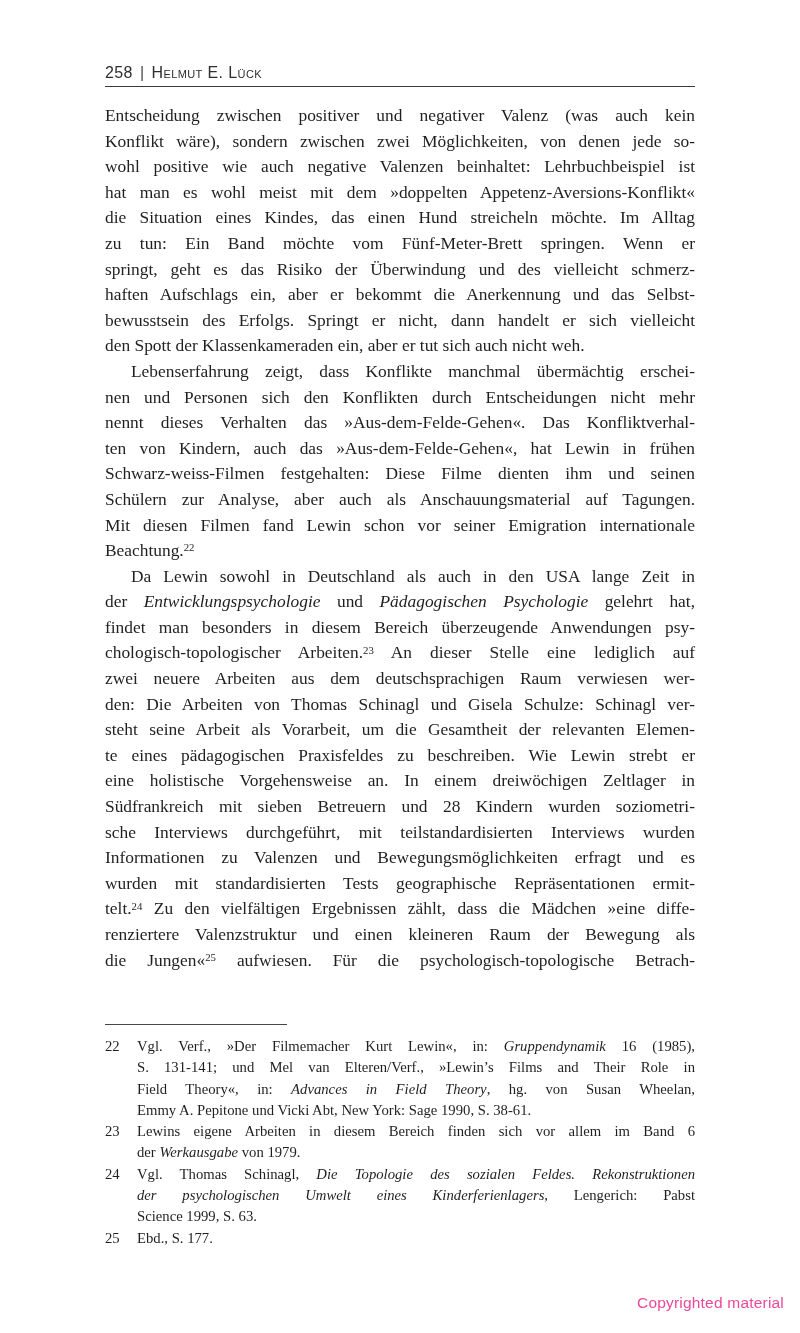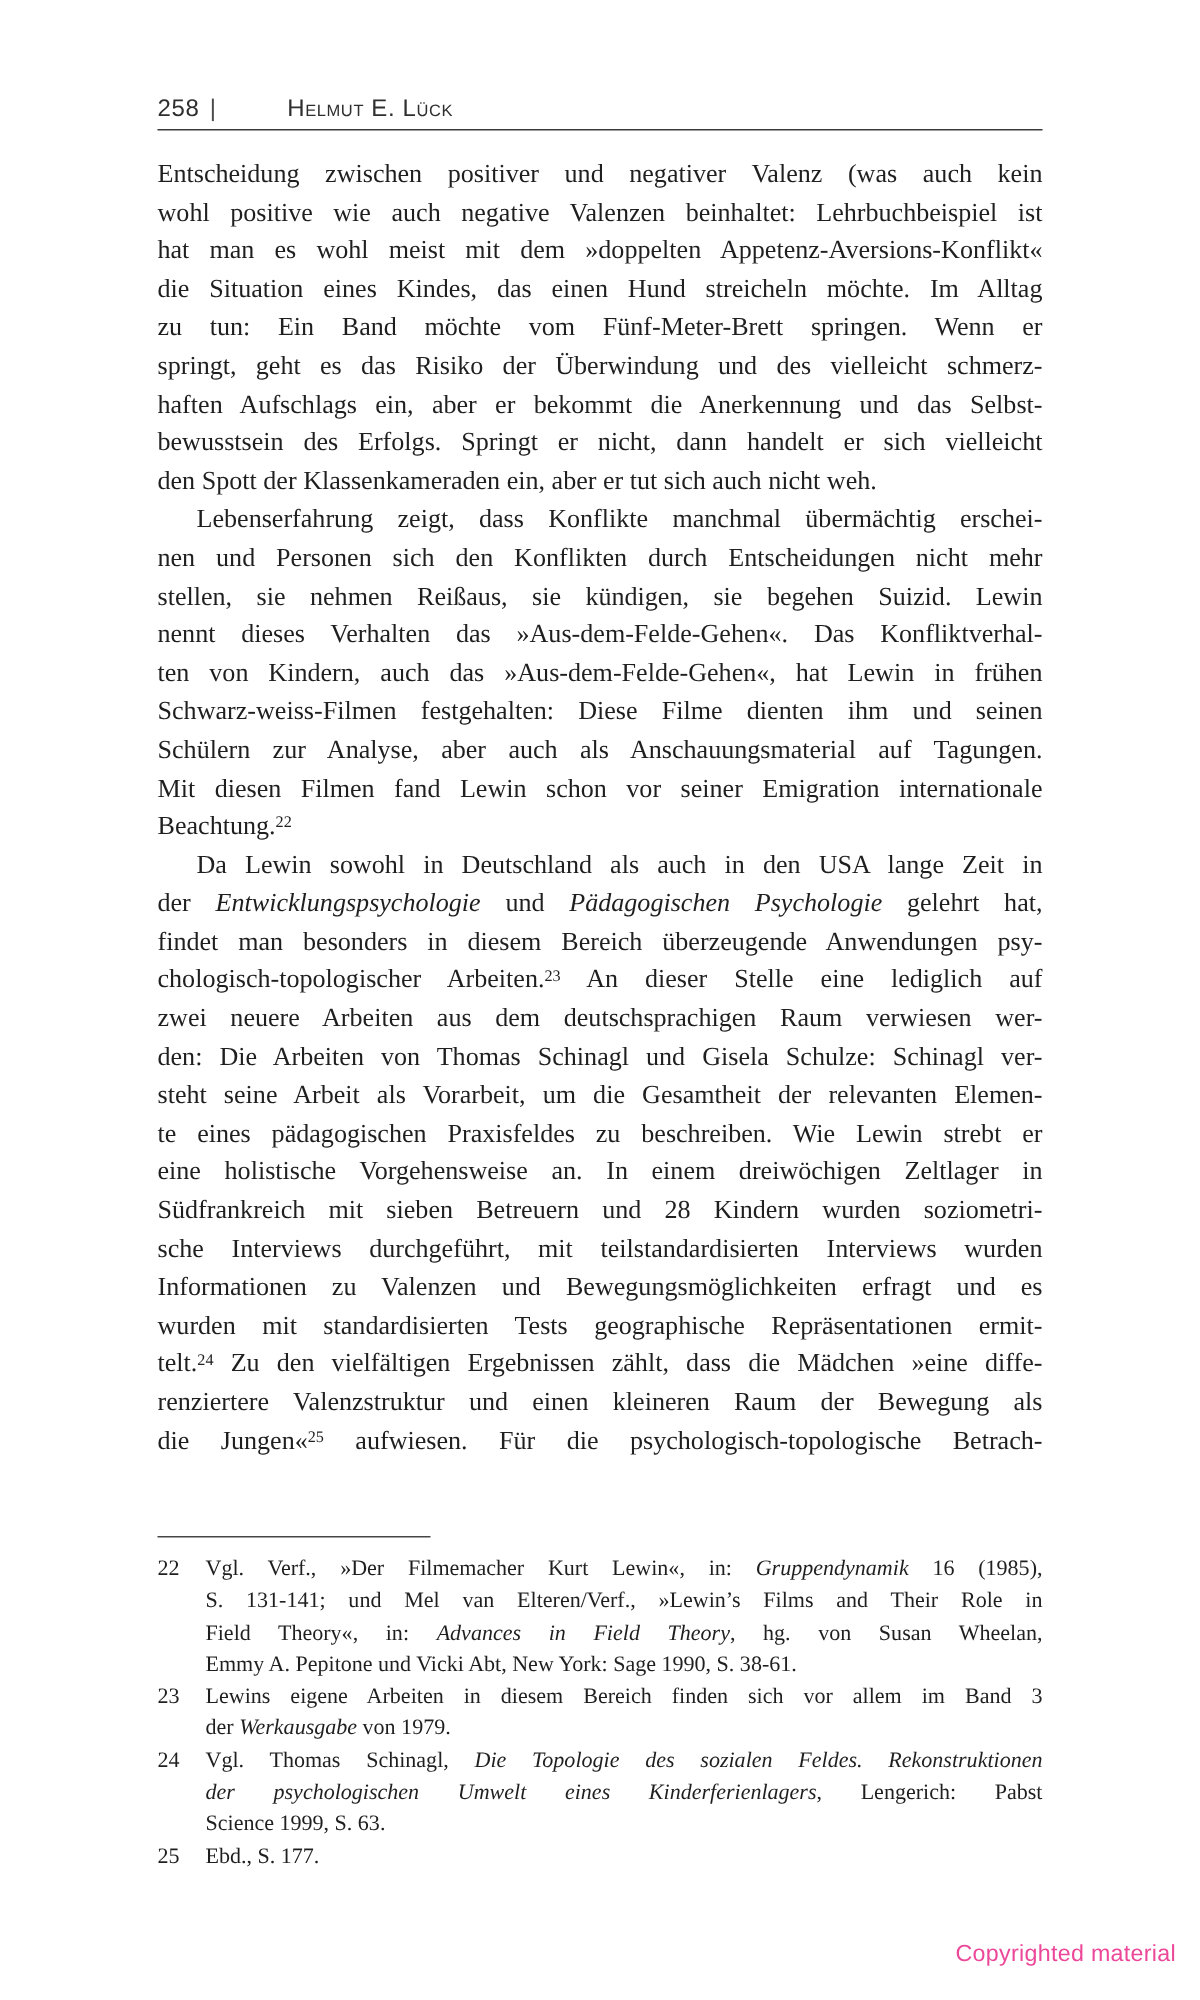--- a/index.html
+++ b/index.html
@@ -16,21 +16,21 @@
   .header {
     position: absolute;
     left: 105px; top: 62px; width: 590px;
     font-family: "Liberation Sans", "DejaVu Sans", sans-serif;
     font-size: 16px;
     color: #2e2e2e;
     letter-spacing: 0.4px;
     line-height: 22px;
   }
   .header .bar { margin: 0 7px; color: #4a4a4a; font-weight: 300; }
-  .header .sc { font-variant: small-caps; margin-left: 40px; }
+  .header .sc { font-variant: small-caps; }
   .header-rule {
     position: absolute;
     left: 105px; top: 86px; width: 590px;
     border-top: 1.5px solid #3a3a3a;
   }
   
   .body-text {
     position: absolute;
     left: 105px; top: 103px; width: 590px;
     font-size: 17.4px;
@@ -87,33 +87,33 @@
 <div class="page">
 
   <div class="header">
     <span>258</span><span class="bar">|</span><span class="sc">Helmut E. Lück</span>
   </div>
   <div class="header-rule"></div>
 
   <div class="body-text" id="body-text">
       <div>
         <div class="line"><span>Entscheidung zwischen positiver und negativer Valenz (was auch kein</span></div>
+        <div class="line"><span>Konflikt wäre), sondern zwischen zwei Möglichkeiten, von denen jede so-</span></div>
         <div class="line"><span>wohl positive wie auch negative Valenzen beinhaltet: Lehrbuchbeispiel ist</span></div>
         <div class="line"><span>hat man es wohl meist mit dem »doppelten Appetenz-Aversions-Konflikt«</span></div>
         <div class="line"><span>die Situation eines Kindes, das einen Hund streicheln möchte. Im Alltag</span></div>
         <div class="line"><span>zu tun: Ein Band möchte vom Fünf-Meter-Brett springen. Wenn er</span></div>
         <div class="line"><span>springt, geht es das Risiko der Überwindung und des vielleicht schmerz-</span></div>
         <div class="line"><span>haften Aufschlags ein, aber er bekommt die Anerkennung und das Selbst-</span></div>
         <div class="line"><span>bewusstsein des Erfolgs. Springt er nicht, dann handelt er sich vielleicht</span></div>
         <div class="line noj"><span>den Spott der Klassenkameraden ein, aber er tut sich auch nicht weh.</span></div>
       </div>
       <div>
         <div class="line ind"><span>Lebenserfahrung zeigt, dass Konflikte manchmal übermächtig erschei-</span></div>
         <div class="line"><span>nen und Personen sich den Konflikten durch Entscheidungen nicht mehr</span></div>
-        <div class="line"><span>stellen, sie nehmen Reißaus, sie kündigen, sie begehen Suizid. Lewin</span></div>
         <div class="line"><span>nennt dieses Verhalten das »Aus-dem-Felde-Gehen«. Das Konfliktverhal-</span></div>
         <div class="line"><span>ten von Kindern, auch das »Aus-dem-Felde-Gehen«, hat Lewin in frühen</span></div>
         <div class="line"><span>Schwarz-weiss-Filmen festgehalten: Diese Filme dienten ihm und seinen</span></div>
         <div class="line"><span>Schülern zur Analyse, aber auch als Anschauungsmaterial auf Tagungen.</span></div>
         <div class="line"><span>Mit diesen Filmen fand Lewin schon vor seiner Emigration internationale</span></div>
         <div class="line noj"><span>Beachtung.</span><sup class="sup">22</sup></div>
       </div>
       <div>
         <div class="line ind"><span>Da Lewin sowohl in Deutschland als auch in den USA lange Zeit in</span></div>
         <div class="line"><span>der </span><span class="it">Entwicklungspsychologie</span><span> und </span><span class="it">Pädagogischen Psychologie</span><span> gelehrt hat,</span></div>
@@ -141,21 +141,21 @@
         <div class="fn-lines">
           <div class="line"><span>Vgl. Verf., »Der Filmemacher Kurt Lewin«, in: </span><span class="it">Gruppendynamik</span><span> 16 (1985),</span></div>
           <div class="line"><span>S. 131-141; und Mel van Elteren/Verf., »Lewin’s Films and Their Role in</span></div>
           <div class="line"><span>Field Theory«, in: </span><span class="it">Advances in Field Theory</span><span>, hg. von Susan Wheelan,</span></div>
           <div class="line noj"><span>Emmy A. Pepitone und Vicki Abt, New York: Sage 1990, S. 38-61.</span></div>
         </div>
       </div>
       <div class="fn">
         <div class="fn-num">23</div>
         <div class="fn-lines">
-          <div class="line"><span>Lewins eigene Arbeiten in diesem Bereich finden sich vor allem im Band 3</span></div>
+          <div class="line"><span>Lewins eigene Arbeiten in diesem Bereich finden sich vor allem im Band 6</span></div>
           <div class="line noj"><span>der </span><span class="it">Werkausgabe</span><span> von 1979.</span></div>
         </div>
       </div>
       <div class="fn">
         <div class="fn-num">24</div>
         <div class="fn-lines">
           <div class="line"><span>Vgl. Thomas Schinagl, </span><span class="it">Die Topologie des sozialen Feldes. Rekonstruktionen</span></div>
           <div class="line"><span class="it">der psychologischen Umwelt eines Kinderferienlagers</span><span>, Lengerich: Pabst</span></div>
           <div class="line noj"><span>Science 1999, S. 63.</span></div>
         </div>

